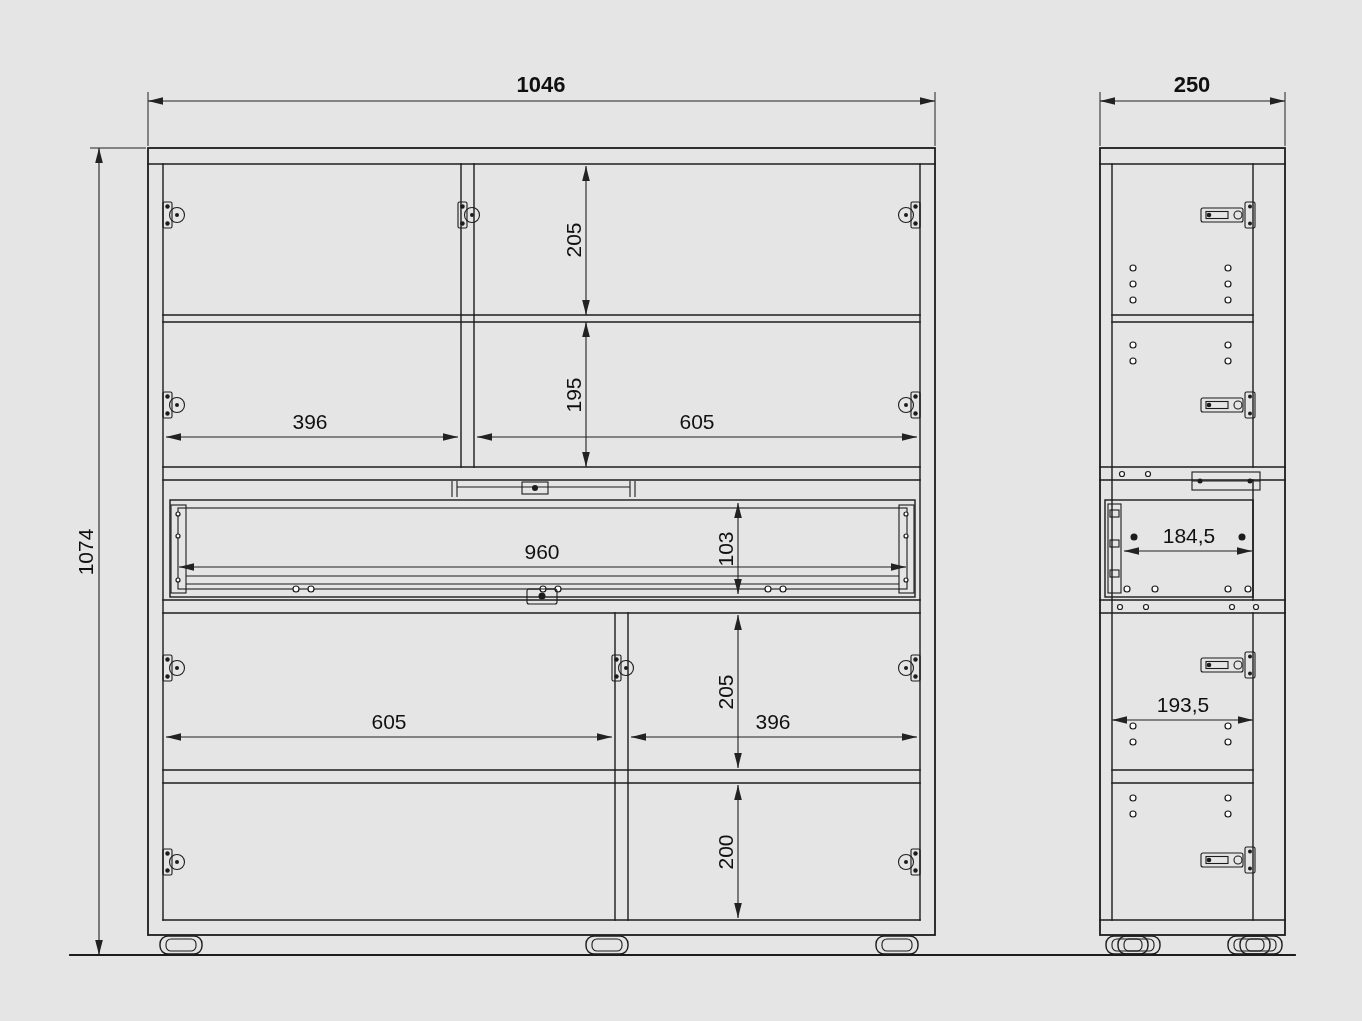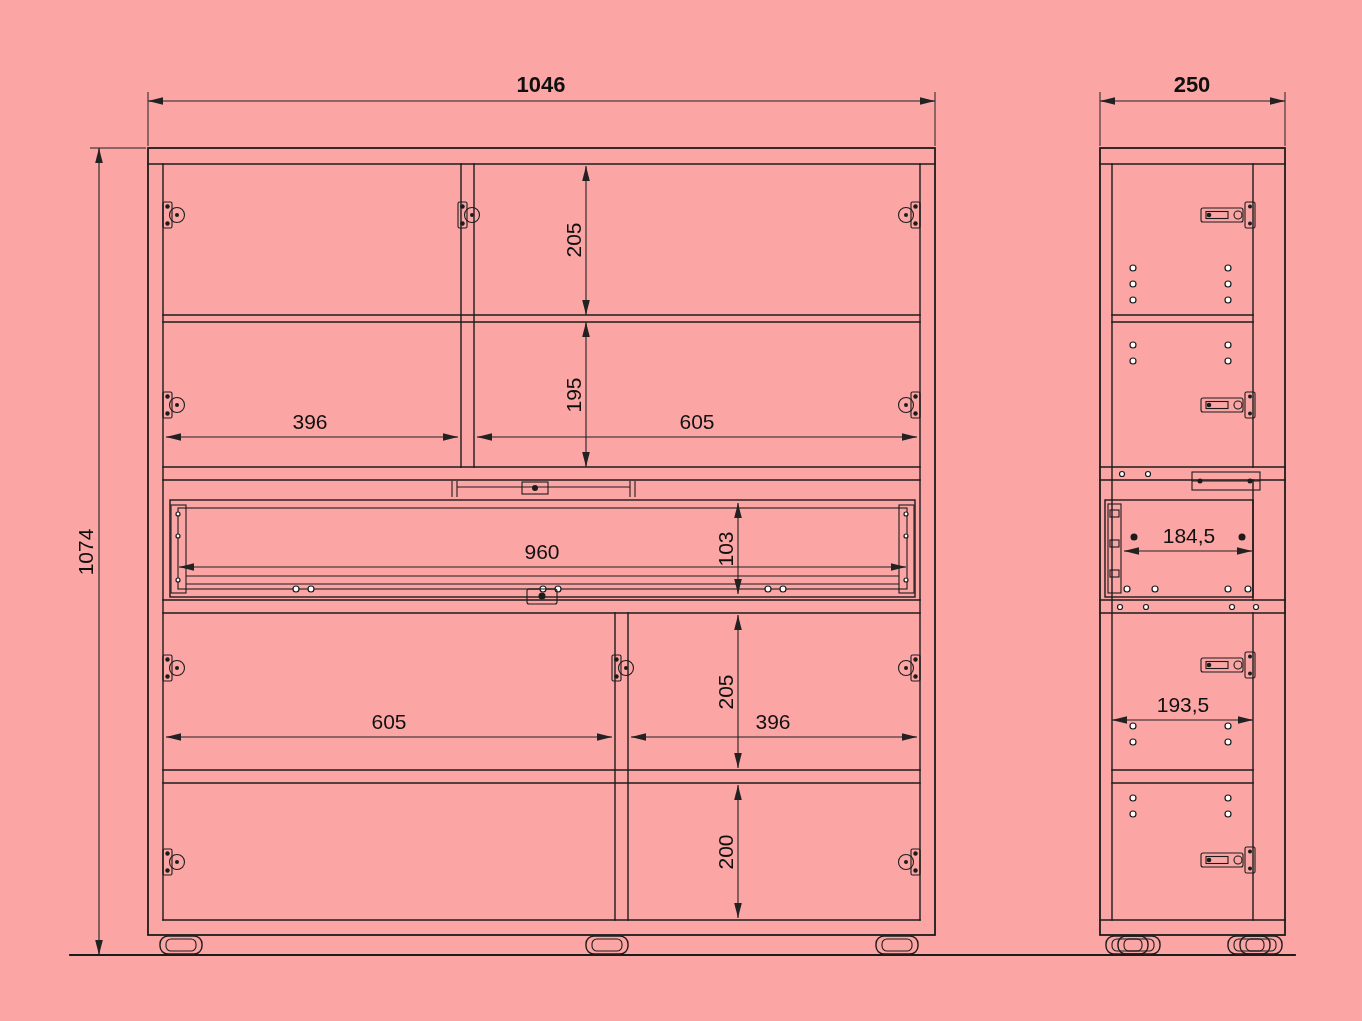--- a/index.html
+++ b/index.html
@@ -1,16 +1,16 @@
 <!DOCTYPE html>
 <html><head>
 <meta charset="utf-8">
 <style>
   html,body{margin:0;padding:0;background:#fff;}
-  #canvas{width:1362px;height:1021px;background:#fca5a5;position:relative;overflow:hidden;}
+  #canvas{width:1362px;height:1021px;background:#e5e5e5;position:relative;overflow:hidden;}
   svg{display:block;}
   .ln{stroke:#1c1c1c;stroke-width:1.8;fill:none;stroke-linecap:square;}
   .md{stroke:#1c1c1c;stroke-width:1.4;fill:none;stroke-linecap:square;}
   .thin{stroke:#1c1c1c;stroke-width:1.1;fill:none;}
   .dim{stroke:#222;stroke-width:1.1;fill:none;}
   .ext{stroke:#222;stroke-width:1;fill:none;}
   .fillb{fill:#1c1c1c;stroke:none;}
   .hole{stroke:#1c1c1c;stroke-width:1.2;fill:#fff;}
   text{font-family:"Liberation Sans","DejaVu Sans",sans-serif;fill:#101010;}
   .dimtxt{font-size:21px;}

